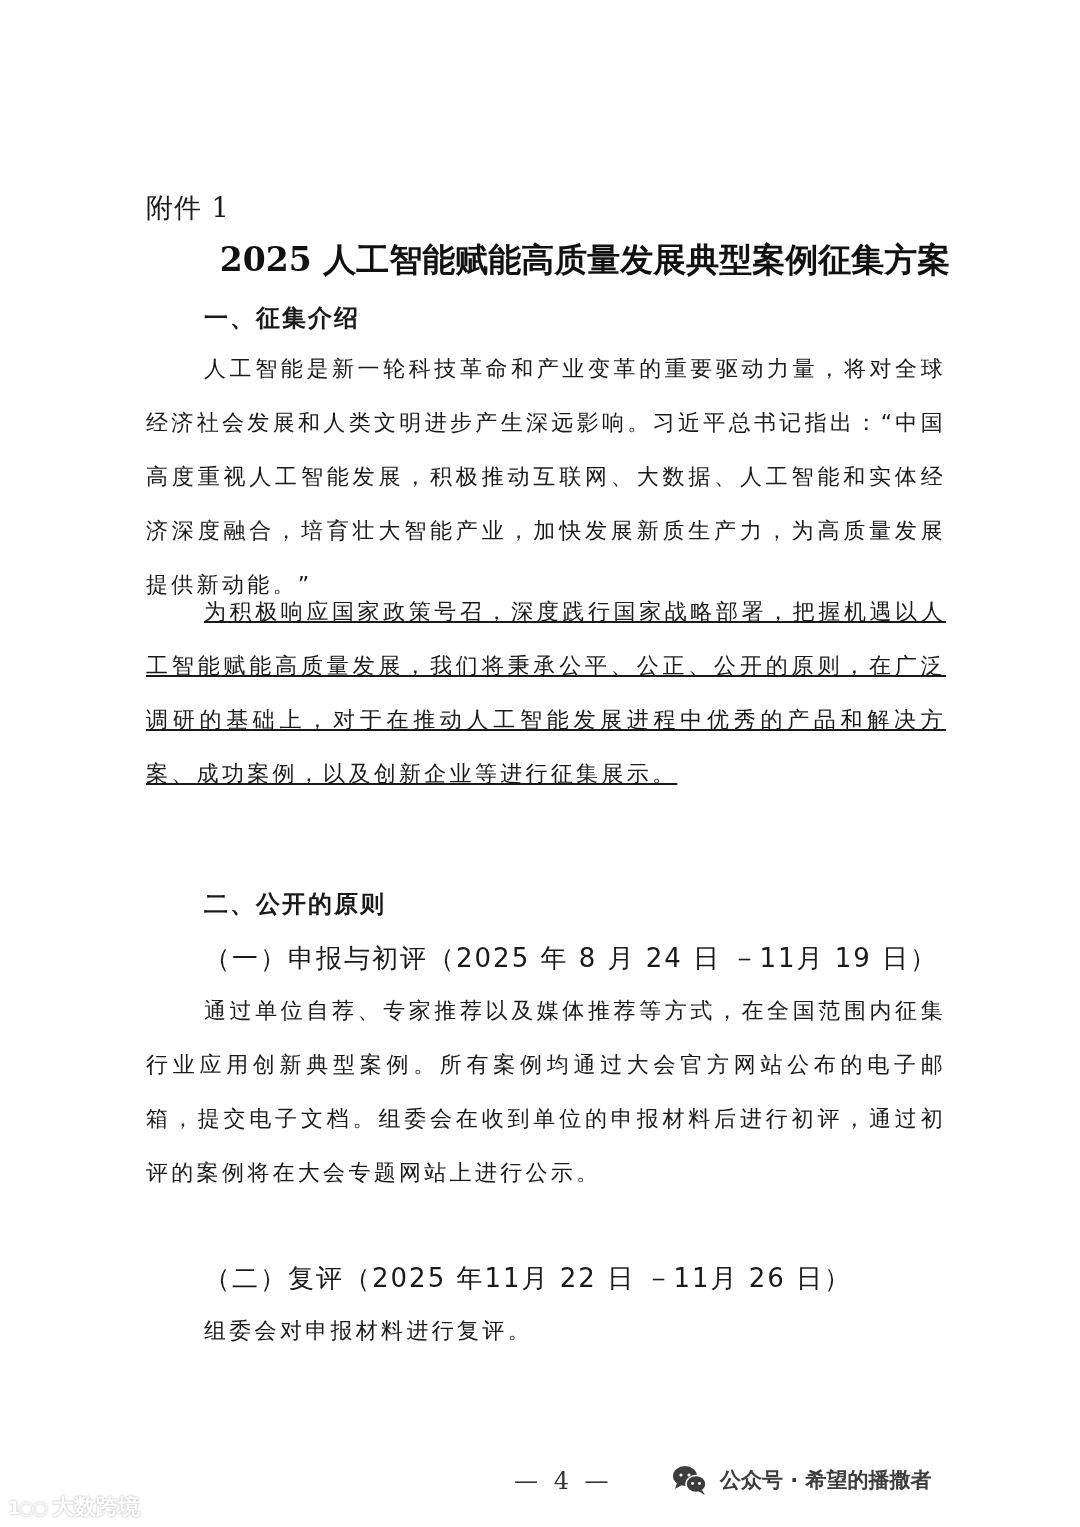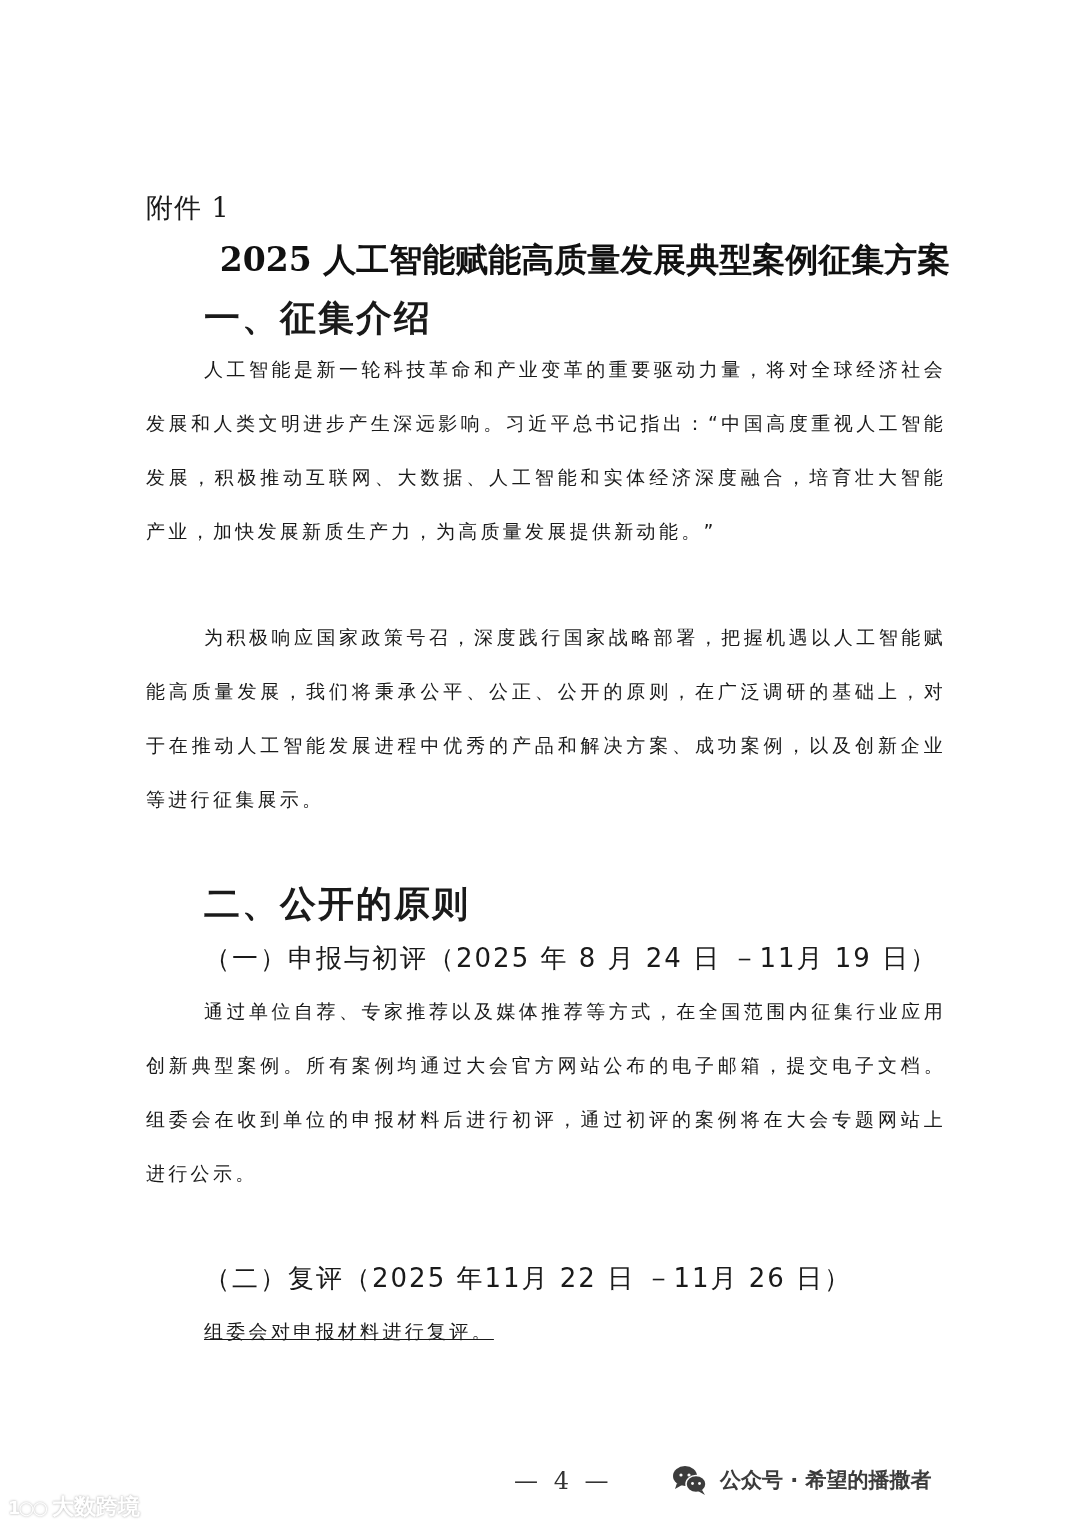--- a/index.html
+++ b/index.html
@@ -42,39 +42,39 @@
       line-height: 48px;
       font-weight: bold;
       font-family: "DejaVu Serif", "Liberation Serif", serif;
       color: #111111;
       letter-spacing: 0px;
       padding-left: 45px;
     }
     .heading {
       position: absolute;
       left: 204px;
-      font-size: 36px;
+      font-size: 24px;
       line-height: 40px;
       font-weight: bold;
       color: #1a1a1a;
       letter-spacing: 2px;
     }
     .subheading {
       position: absolute;
       left: 204px;
       font-size: 26px;
       line-height: 40px;
       color: #1a1a1a;
       letter-spacing: 2px;
     }
     .para {
       position: absolute;
       left: 146px;
       width: 800px;
-      font-size: 19px;
+      font-size: 22px;
       line-height: 54px;
       color: #1a1a1a;
       text-align: justify;
       text-indent: 58px;
       letter-spacing: 3.3px;
       font-family: "DejaVu Sans", "Liberation Sans", sans-serif;
     }
     .page-number {
       position: absolute;
       left: 514px;
@@ -125,31 +125,31 @@
 <div class="page">
 
   <div class="attachment-label">附件 1</div>
 
   <div class="doc-title">2025 人工智能赋能高质量发展典型案例征集方案</div>
 
   <div class="heading" style="top:298px;">一、征集介绍</div>
 
   <div class="para" style="top:342px;">人工智能是新一轮科技革命和产业变革的重要驱动力量，将对全球经济社会发展和人类文明进步产生深远影响。习近平总书记指出：“中国高度重视人工智能发展，积极推动互联网、大数据、人工智能和实体经济深度融合，培育壮大智能产业，加快发展新质生产力，为高质量发展提供新动能。”</div>
 
-  <div class="para" style="top:610px;">为积极响应国家政策号召，深度践行国家战略部署，把握机遇以人工智能赋能高质量发展，我们将秉承公平、公正、公开的原则，在广泛调研的基础上，对于在推动人工智能发展进程中优秀的产品和解决方案、成功案例，以及创新企业等进行征集展示。</div>
+  <div class="para" style="top:585px;text-decoration:underline;">为积极响应国家政策号召，深度践行国家战略部署，把握机遇以人工智能赋能高质量发展，我们将秉承公平、公正、公开的原则，在广泛调研的基础上，对于在推动人工智能发展进程中优秀的产品和解决方案、成功案例，以及创新企业等进行征集展示。</div>
 
   <div class="heading" style="top:884px;">二、公开的原则</div>
 
   <div class="subheading" style="top:938px;">（一）申报与初评（2025 年 8 月 24 日 －11月 19 日）</div>
 
   <div class="para" style="top:984px;">通过单位自荐、专家推荐以及媒体推荐等方式，在全国范围内征集行业应用创新典型案例。所有案例均通过大会官方网站公布的电子邮箱，提交电子文档。组委会在收到单位的申报材料后进行初评，通过初评的案例将在大会专题网站上进行公示。</div>
 
   <div class="subheading" style="top:1258px;">（二）复评（2025 年11月 22 日 －11月 26 日）</div>
 
-  <div class="para" style="top:1304px;text-decoration:underline;">组委会对申报材料进行复评。</div>
+  <div class="para" style="top:1304px;">组委会对申报材料进行复评。</div>
 
   <div class="page-number">— 4 —</div>
 
   <div class="wm-left">
     <span class="logo">1○○</span>
     <span>大数跨境</span>
   </div>
 
   <div class="wm-right">
     <span>

